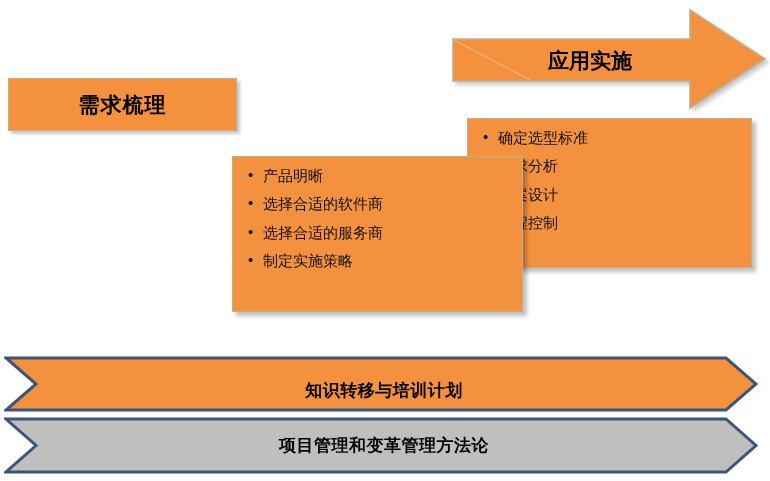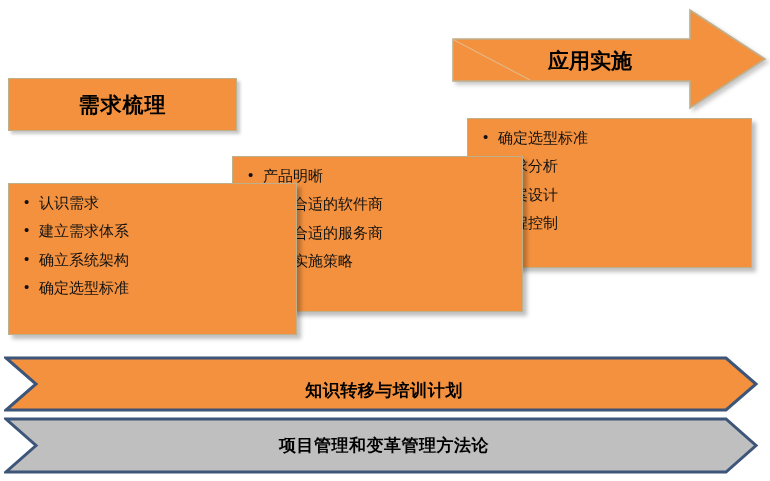--- a/index.html
+++ b/index.html
@@ -121,28 +121,20 @@
 
   <div class="node detail-box" style="left:232px;top:156px;width:291px;height:156px;">
     <ul class="detail-list">
       <li>产品明晰</li>
       <li>选择合适的软件商</li>
       <li>选择合适的服务商</li>
       <li>制定实施策略</li>
     </ul>
   </div>
 
-  <div class="node detail-box" style="left:8px;top:183px;width:289px;height:152px;">
-    <ul class="detail-list">
-      <li>认识需求</li>
-      <li>建立需求体系</li>
-      <li>确立系统架构</li>
-      <li>确定选型标准</li>
-    </ul>
-  </div>
 
   <div class="band" style="left:4px;top:356px;width:760px;height:68px;">
     <svg width="760" height="56" viewBox="0 0 760 56">
       <polygon points="2,2 722,2 752,28 722,54 2,54 32,28" fill="#f4913e" stroke="#3c5579" stroke-width="3"></polygon>
     </svg>
     <span class="band-label">知识转移与培训计划</span>
   </div>
 
   <div class="band" style="left:4px;top:417px;width:760px;height:56px;">
     <svg width="760" height="57" viewBox="0 0 760 57">

